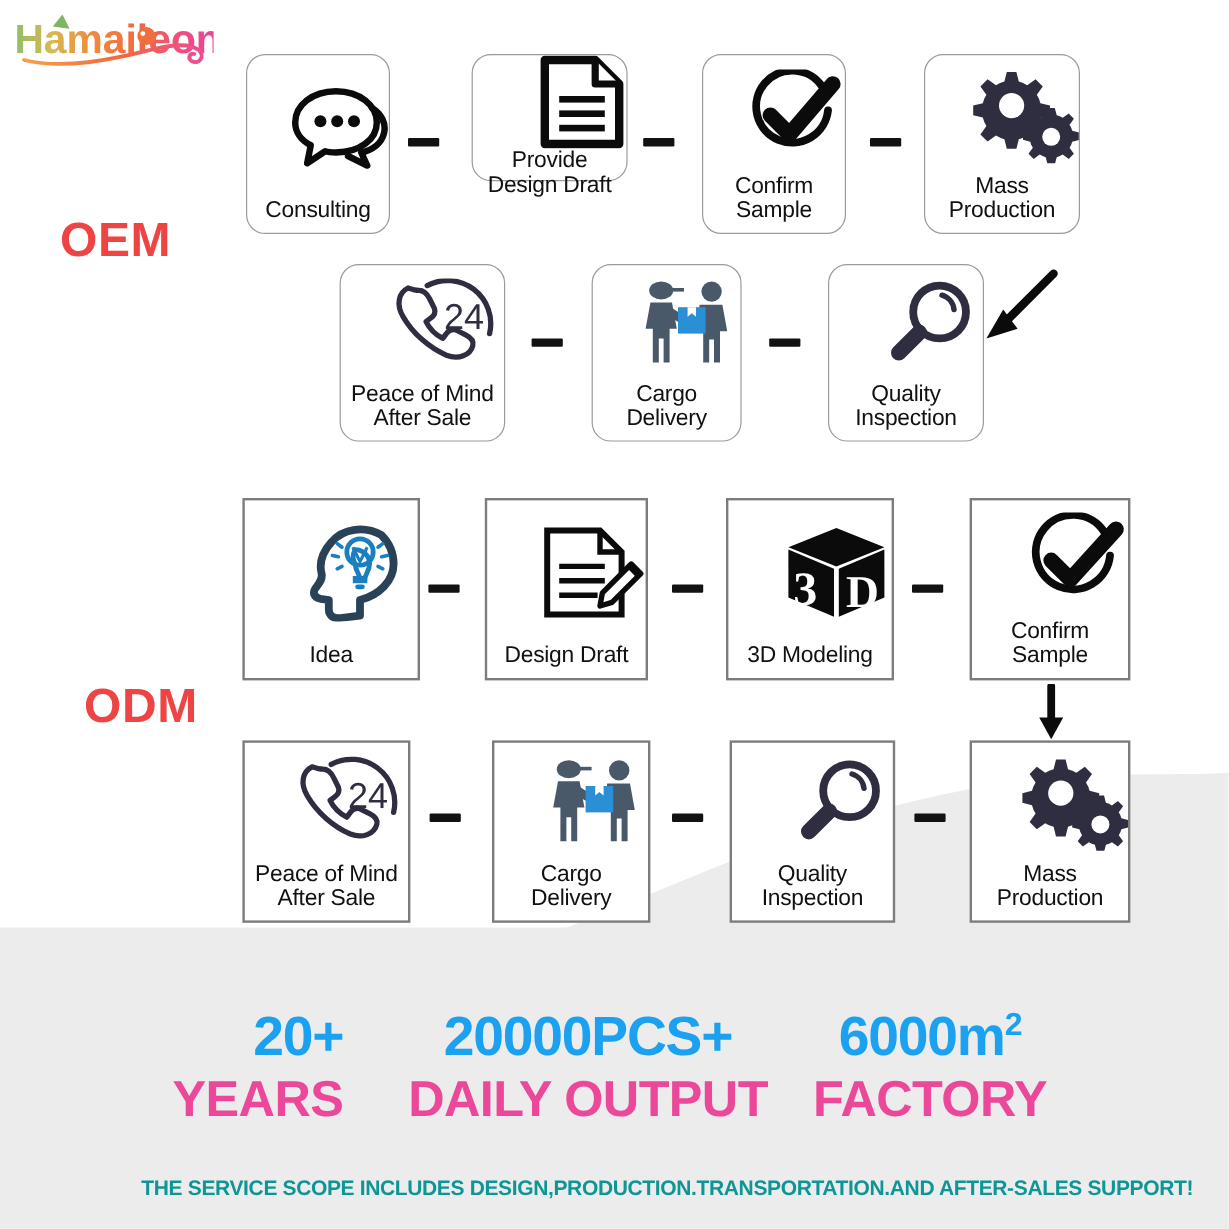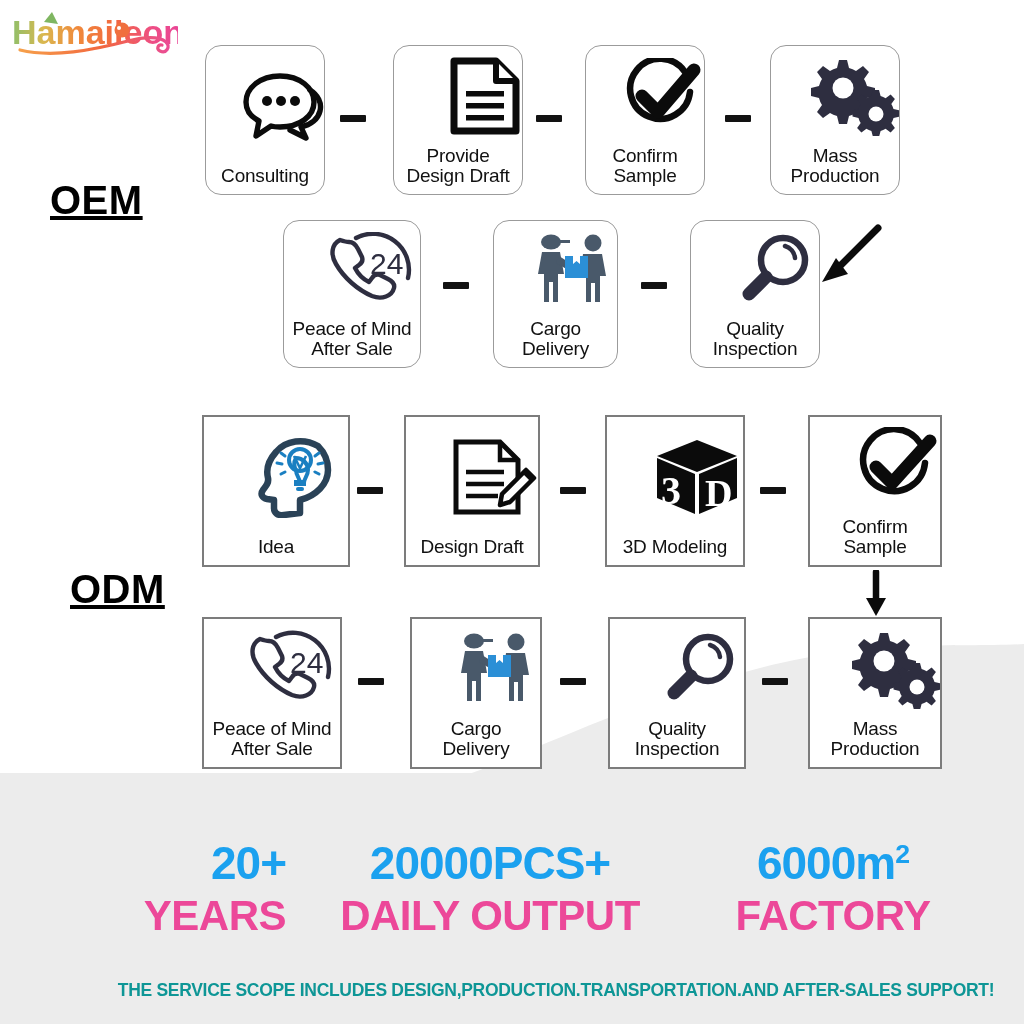--- a/index.html
+++ b/index.html
@@ -32,24 +32,23 @@
   .logo {
     position: absolute; left: 8px; top: 8px;
     width: 170px; height: 52px;
     z-index: 5;
   }
 
   
   .section-label {
     position: absolute;
     font-weight: bold;
-    color: #000000;
+    color: #ef4444;
     letter-spacing: 0.5px;
     z-index: 4;
-    text-decoration: underline;
   }
   #label-oem { left: 50px; top: 178px; font-size: 40px; }
   #label-odm { left: 70px; top: 567px; font-size: 40px; }
 
   
   .node {
     position: absolute;
     background: #ffffff;
     display: flex;
     flex-direction: column;
@@ -116,21 +115,21 @@
     display: block;
     color: #ec4899;
     font-weight: bold;
     font-size: 42px;
     line-height: 1.15;
     margin-top: 6px;
     letter-spacing: -0.5px;
   }
   #stat-years { left: 86px; top: 840px; width: 200px; text-align: right; }
   #stat-output { left: 320px; top: 840px; width: 340px; }
-  #stat-factory { left: 708px; top: 840px; width: 250px; }
+  #stat-factory { left: 650px; top: 840px; width: 250px; }
 
   .tagline {
     position: absolute;
     left: 0; top: 980px; width: 1024px;
     text-align: center;
     color: #0e9696;
     font-weight: bold;
     font-size: 17.5px;
     letter-spacing: -0.3px;
     z-index: 5;
@@ -180,21 +179,21 @@
         <circle cx="43" cy="31" r="5" fill="#0b0b0b"></circle>
         <circle cx="57" cy="31" r="5" fill="#0b0b0b"></circle>
         <path d="M72,20 C80,25 84,33 82,41 C80,49 73,55 63,57 L68,68 L52,60" fill="none" stroke="#0b0b0b" stroke-width="5.4" stroke-linecap="round" stroke-linejoin="round"></path>
       </svg>
     </div>
     <div class="node-label">Consulting</div>
   </div>
 
   <div class="dash" style="left:340px; top:115px;"></div>
 
-  <div class="node oem" style="left:393px; top:45px; width:130px; height:150px;">
+  <div class="node oem" style="left:393px; top:45px; width:130px; height:106px;">
     <div class="icon-wrap">
       <svg width="76" height="78" viewBox="0 0 76 78">
         <path d="M8,4 L50,4 L70,24 L70,74 L8,74 Z" fill="none" stroke="#0b0b0b" stroke-width="7" stroke-linejoin="round"></path>
         <path d="M50,4 L50,24 L70,24" fill="#ffffff" stroke="#0b0b0b" stroke-width="6" stroke-linejoin="round"></path>
         <rect x="20" y="34" width="38" height="5.5" fill="#0b0b0b"></rect>
         <rect x="20" y="46" width="38" height="5.5" fill="#0b0b0b"></rect>
         <rect x="20" y="58" width="38" height="5.5" fill="#0b0b0b"></rect>
       </svg>
     </div>
     <div class="node-label">Provide

